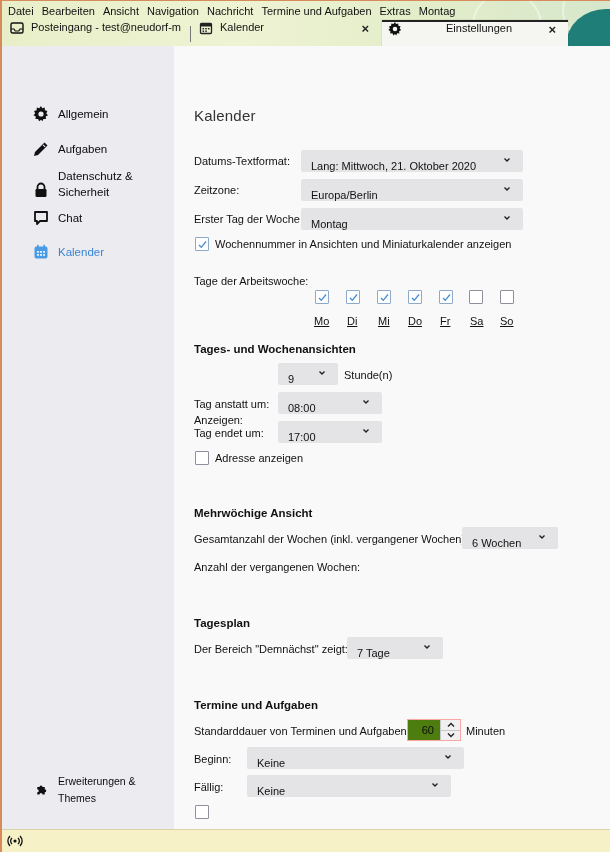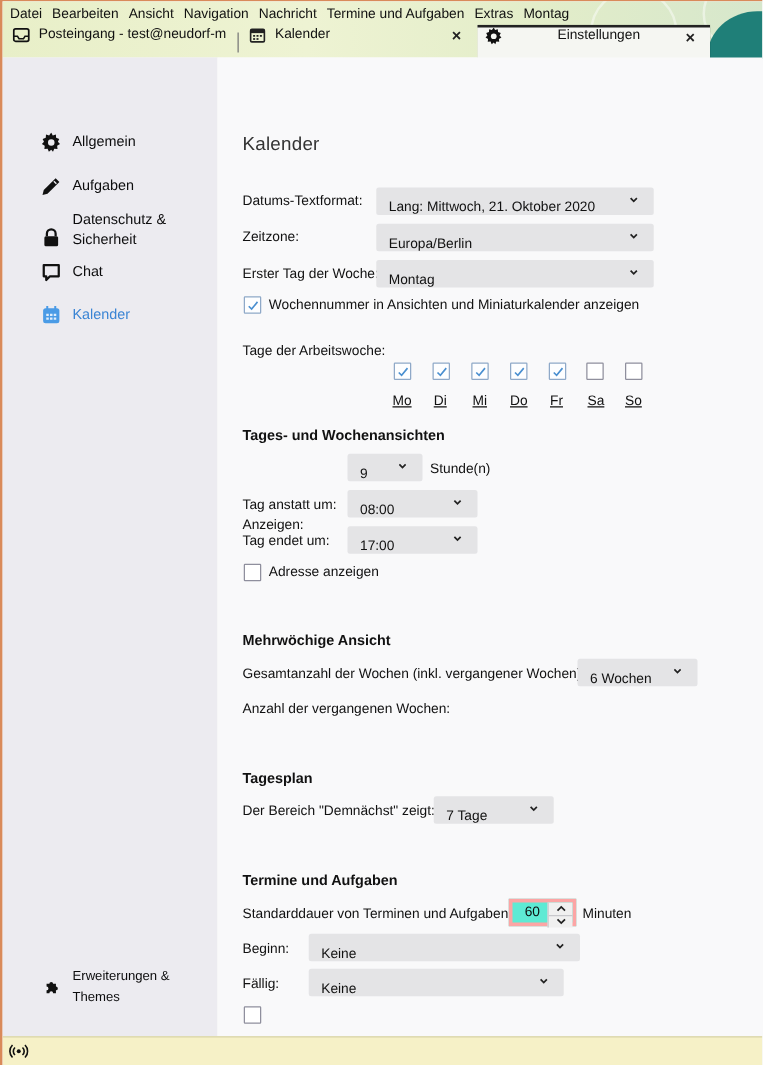--- a/index.html
+++ b/index.html
@@ -78,21 +78,21 @@
   }
   .select .chev { position: absolute; right: 12px; top: 6px; width: 8px; height: 8px; }
   .checkbox {
     position: absolute; width: 14px; height: 14px; border: 1px solid #8f8f9d; background: #fff; border-radius: 1px;
     display: flex; align-items: center; justify-content: center;
   }
   .checkbox.checked { border-color: #8fa9c8; background: #fdfeff; }
   .checkbox svg { width: 11px; height: 11px; }
   .u { text-decoration: underline; margin-top: 40px; }
   .number-input {
-    position: absolute; height: 22px; background: #5eead4; border: 3px solid #fca5a5;
+    position: absolute; height: 22px; background: #4d7c0f; border: 1px solid #fca5a5;
     display: flex; align-items: center;
   }
   .spinner {
     position: absolute; right: 0; top: 0; width: 20px; height: 20px; border-left: 1px solid #c8c8cc;
     background: #f0f0f0; display: flex; flex-direction: column;
   }
   .spinner div { flex: 1; display: flex; align-items: center; justify-content: center; font-size: 7px; }
   .spinner div:first-child { border-bottom: 1px solid #c8c8cc; }
   .statusbar {
     position: absolute; left: 0; top: 828px; width: 608px; height: 24px;

